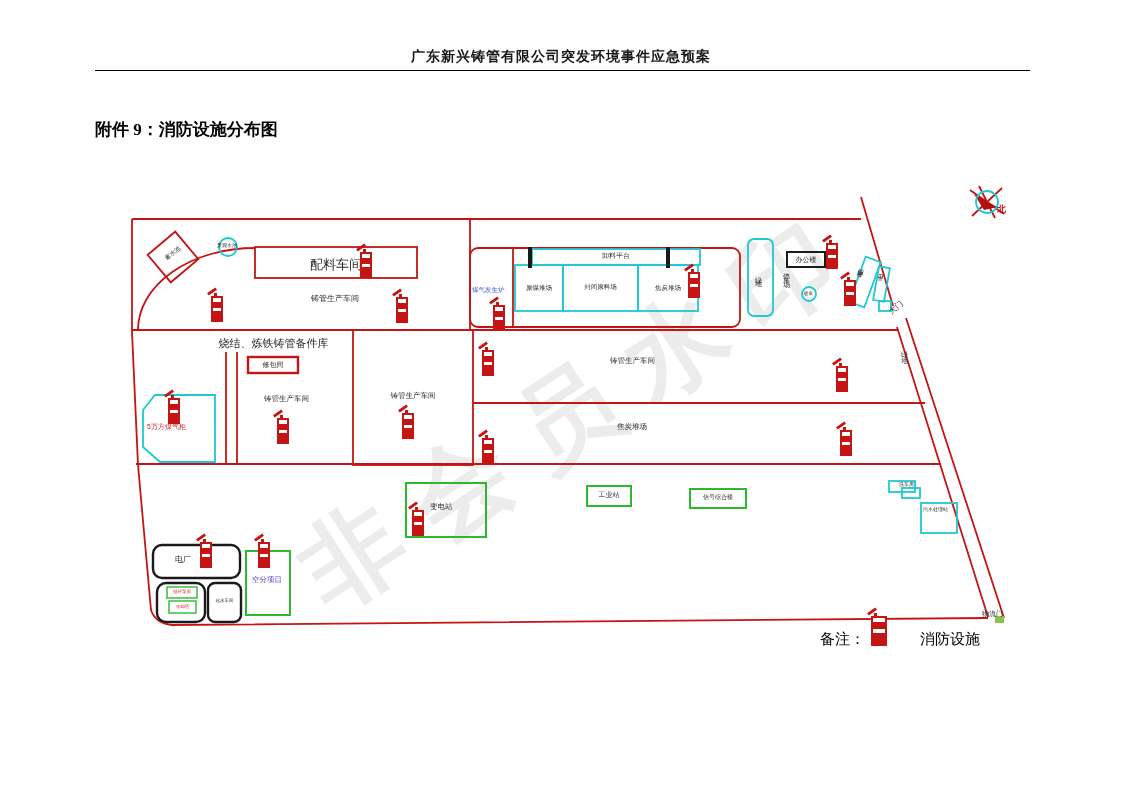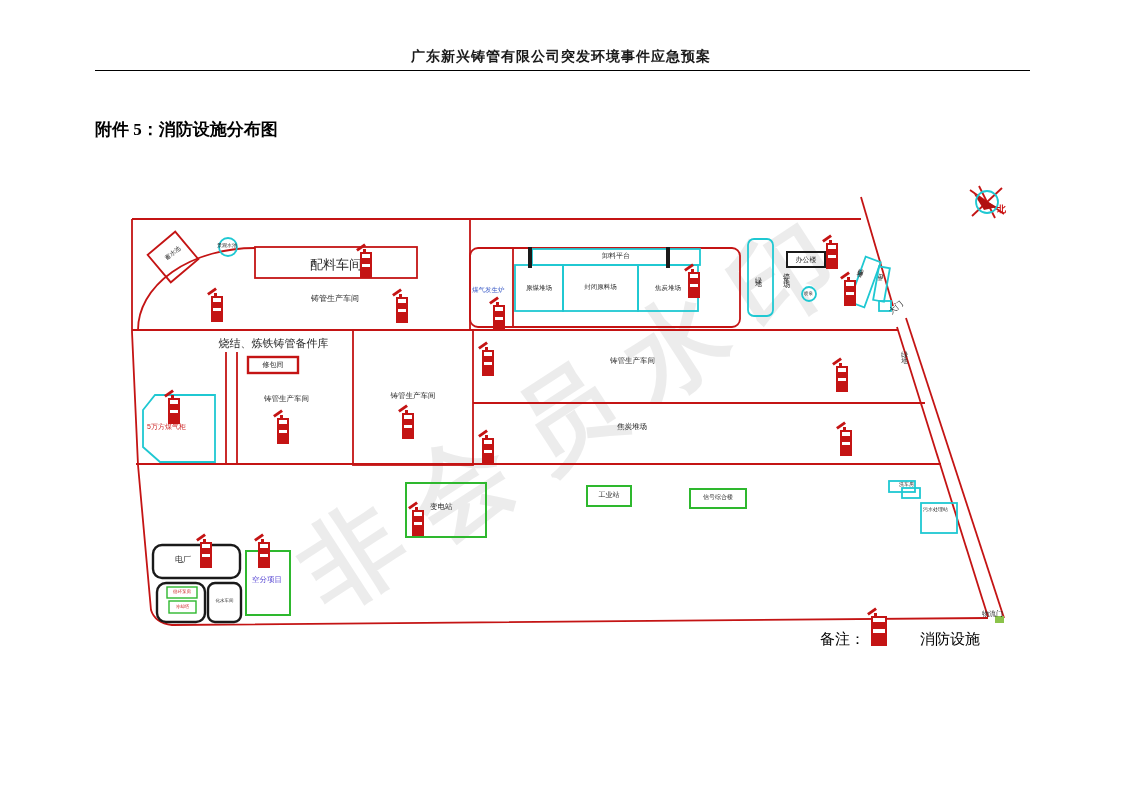--- a/index.html
+++ b/index.html
@@ -36,21 +36,21 @@
   #legend-item{position:absolute;left:920px;top:630px;font-size:15px;color:#000;}
   svg{position:absolute;left:0;top:0;}
 </style>
 </head>
 <body>
 
 <div id="page">
 
   <div id="doc-header" class="serif">广东新兴铸管有限公司突发环境事件应急预案</div>
   <div id="header-rule"></div>
-  <div id="attachment-title" class="serif">附件 5：消防设施分布图</div>
+  <div id="attachment-title" class="serif">附件 9：消防设施分布图</div>
 
   <div id="watermark">非会员水印</div>
 
   <svg width="1122" height="793" viewBox="0 0 1122 793">
     <g fill="none" stroke="#c41414" stroke-width="1.8">
 
       <path d="M132,219 H861"></path>
       <path d="M132,219 V332 L138,465 L151,610 Q155,623 172,625 L988,618"></path>
       <path d="M861,197 L893,306"></path>
       <path d="M897,327 L988,617"></path>

